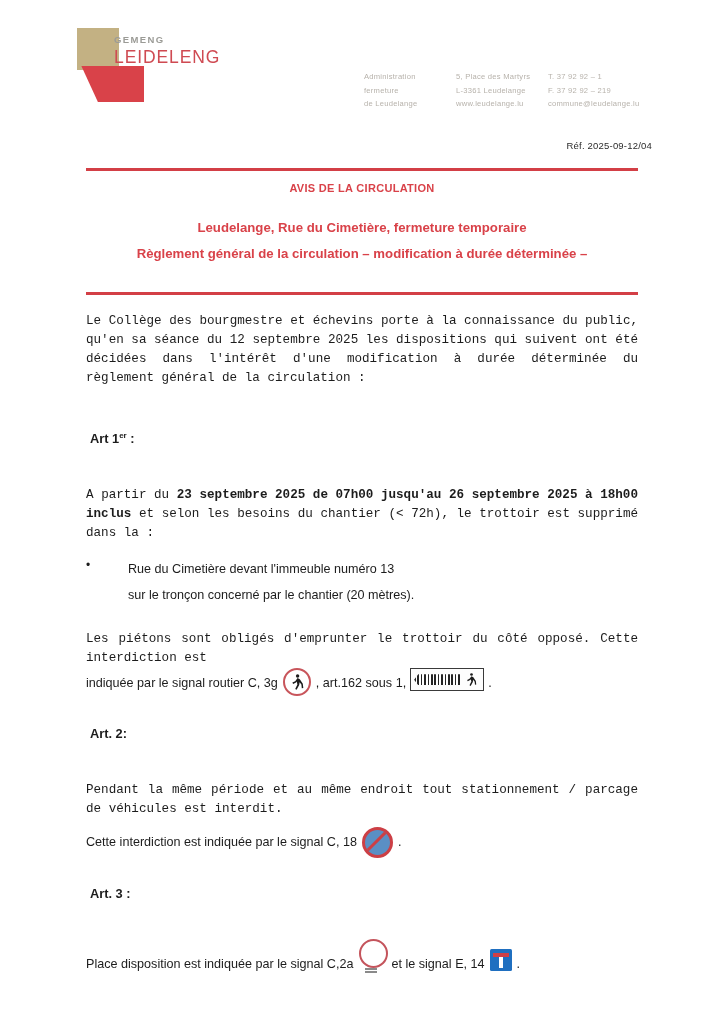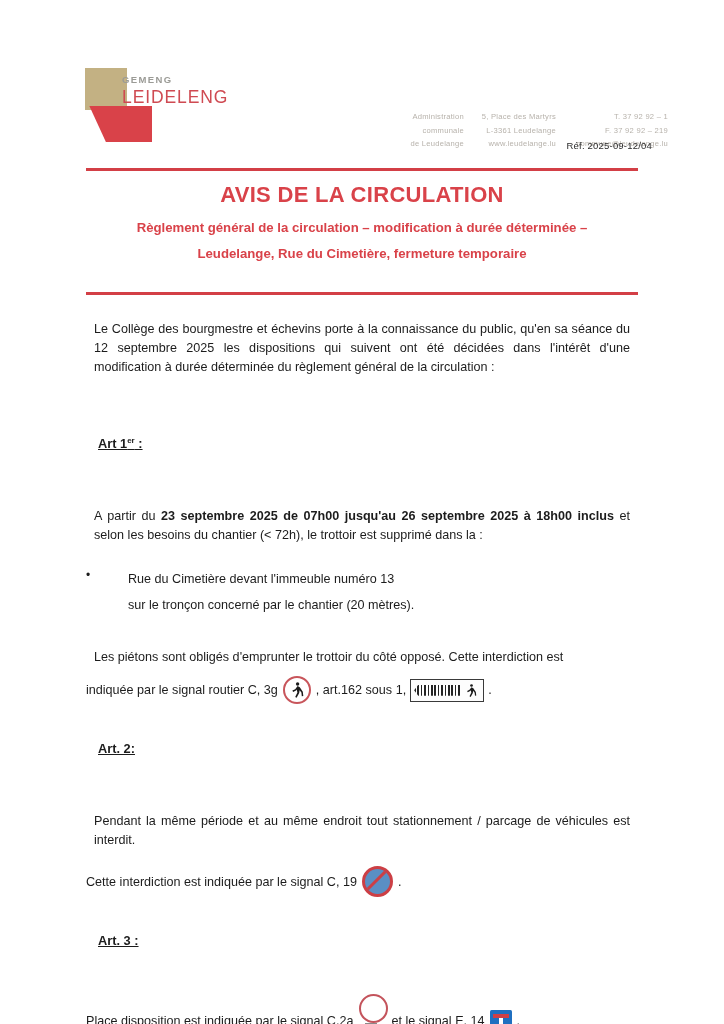--- a/index.html
+++ b/index.html
@@ -20,24 +20,23 @@
     position: absolute;
     left: 0; top: 0;
     width: 724px;
     height: 1024px;
     background: #ffffff;
   }
 
   
   .header {
     position: absolute;
-    left: 12px; top: 0;
+    left: 4px; top: 0;
     width: 574px;
     height: 130px;
-    margin-top: 40px;
   }
 
   .logo-block {
     position: absolute;
     left: 68px;
     top: 28px;
     width: 260px;
     height: 80px;
   }
   .logo-mark {
@@ -86,21 +85,21 @@
     position: absolute;
     left: 360px;
     top: 70px;
     display: flex;
     gap: 0px;
     color: #b7b2ab;
     font-size: 7.6px;
     line-height: 13.5px;
     letter-spacing: 0.25px;
   }
-  .addr-col { width: 92px; text-align: right; }
+  .addr-col { width: 92px; }
   .addr-col.wide { width: 112px; }
   .addr-line { white-space: nowrap; }
 
   
   .ref-line {
     position: absolute;
     right: 72px;
     top: 140px;
     font-size: 9.5px;
     color: #2b2b2b;
@@ -117,21 +116,21 @@
   }
   .rule-top { top: 168px; }
   .rule-mid { top: 292px; }
 
   
   .title-main {
     position: absolute;
     left: 0; top: 182px;
     width: 724px;
     text-align: center;
-    font-size: 22px;
+    font-size: 11px;
     font-weight: 700;
     color: #d94249;
     letter-spacing: 0.3px;
   }
   .title-sub {
     position: absolute;
     left: 0; top: 215px;
     width: 724px;
     text-align: center;
     font-size: 13.2px;
@@ -144,27 +143,27 @@
   .body-area {
     position: absolute;
     left: 86px;
     top: 312px;
     width: 552px;
     font-size: 12.6px;
     line-height: 19px;
     color: #1c1c1c;
   }
   p.just {
-    margin: 8px;
+    margin: 0;
     text-align: justify;
+    font-family: Liberation Mono, monospace;
   }
   .art-head {
-    margin: 12px;
+    margin: 4px;
     font-weight: 700;
-    text-decoration: underline;
     font-size: 12.8px;
   }
   .gap-lg { height: 34px; }
   .gap-md { height: 22px; }
   .gap-sm { height: 13px; }
   .gap-xs { height: 8px; }
 
   .bullet-row {
     display: flex;
     margin: 0;
@@ -173,21 +172,21 @@
     width: 42px;
     flex: 0 0 42px;
     font-size: 12px;
     line-height: 19px;
   }
   .bullet-body { flex: 1; }
   .bullet-body div { line-height: 26px; }
 
   .sign-line {
     display: flex;
-    align-items: center;
+    align-items: flex-start;
     flex-wrap: wrap;
     line-height: 30px;
   }
 
   
   .sign {
     display: inline-block;
     vertical-align: middle;
     position: relative;
     flex: none;
@@ -299,21 +298,21 @@
       </div>
       <div class="logo-text">
         <div class="logo-gemeng">GEMENG</div>
         <div class="logo-leideleng">LEIDELENG</div>
       </div>
     </div>
 
     <div class="address-block">
       <div class="addr-col">
         <div class="addr-line">Administration</div>
-        <div class="addr-line">communale</div>
+        <div class="addr-line">fermeture</div>
         <div class="addr-line">de Leudelange</div>
       </div>
       <div class="addr-col">
         <div class="addr-line">5, Place des Martyrs</div>
         <div class="addr-line">L-3361 Leudelange</div>
         <div class="addr-line">www.leudelange.lu</div>
       </div>
       <div class="addr-col wide">
         <div class="addr-line">T. 37 92 92 – 1</div>
         <div class="addr-line">F. 37 92 92 – 219</div>
@@ -322,22 +321,22 @@
     </div>
   </div>
 
   <div class="ref-line">Réf. 2025-09-12/04</div>
 
   <div class="rule rule-top"></div>
 
   <div class="title-main">AVIS DE LA CIRCULATION</div>
 
   <div class="title-sub">
+    <div>Leudelange, Rue du Cimetière, fermeture temporaire</div>
     <div>Règlement général de la circulation – modification à durée déterminée –</div>
-    <div>Leudelange, Rue du Cimetière, fermeture temporaire</div>
   </div>
 
   <div class="rule rule-mid"></div>
 
   <div class="body-area">
 
     <p class="just">Le Collège des bourgmestre et échevins porte à la connaissance du public, qu'en sa séance du 12 septembre 2025 les dispositions qui suivent ont été décidées dans l'intérêt d'une modification à durée déterminée du règlement général de la circulation :</p>
 
     <div class="gap-lg"></div>
 
@@ -388,21 +387,21 @@
 
     <p class="art-head">Art. 2:</p>
 
     <div class="gap-lg"></div>
 
     <p class="just">Pendant la même période et au même endroit tout stationnement / parcage de véhicules est interdit.</p>
 
     <div class="gap-xs"></div>
 
     <div class="sign-line">
-      <span>Cette interdiction est indiquée par le signal C, 19</span>
+      <span>Cette interdiction est indiquée par le signal C, 18</span>
       <span class="sign sign-c18">
         <span class="slash"></span>
       </span>
       <span>.</span>
     </div>
 
     <div class="gap-md"></div>
 
     <p class="art-head">Art. 3 :</p>
 

